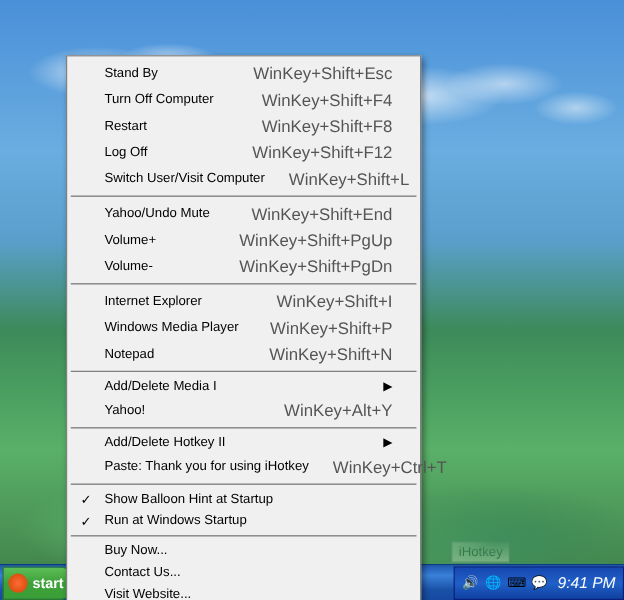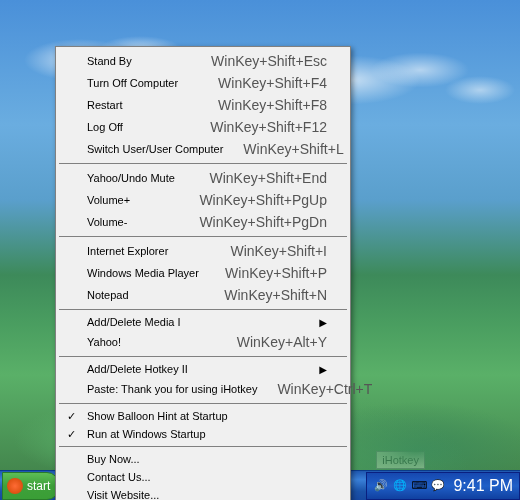--- a/index.html
+++ b/index.html
@@ -108,21 +108,21 @@
       border-top: 1px solid #0a3a8a;
     }
 
     .start-btn {
       height: 28px;
       padding: 0 8px 0 4px;
       background: linear-gradient(180deg, #5dbe56 0%, #3ea03a 50%, #3a9e36 100%);
       border: 1px solid #2a7a2a;
       border-radius: 0 12px 12px 0;
       color: #fff;
-      font-weight: normal;
+      font-weight: bold;
       font-size: 12px;
       cursor: pointer;
       display: flex;
       align-items: center;
       gap: 4px;
       margin-left: 2px;
     }
 
     .start-icon {
       width: 16px;
@@ -150,23 +150,24 @@
       height: 16px;
       display: flex;
       align-items: center;
       justify-content: center;
       font-size: 11px;
       cursor: pointer;
     }
 
     .tray-time {
       color: #fff;
-      font-size: 16px;
+      font-size: 13px;
       padding-left: 4px;
       white-space: nowrap;
+      font-style: italic;
     }
 
     .ihotkey-label {
       position: absolute;
       bottom: 31px;
       right: 95px;
       background: #ffffe1;
       border: 1px solid #808080;
       padding: 2px 5px;
       font-size: 11px;
@@ -189,21 +190,21 @@
       </div>
       <div class="menu-item">
         <span>Restart</span>
         <span class="shortcut">WinKey+Shift+F8</span>
       </div>
       <div class="menu-item">
         <span>Log Off</span>
         <span class="shortcut">WinKey+Shift+F12</span>
       </div>
       <div class="menu-item">
-        <span>Switch User/User Computer</span>
+        <span>Switch User/Visit Computer</span>
         <span class="shortcut">WinKey+Shift+L</span>
       </div>
       <div class="menu-separator"></div>
       <div class="menu-item">
         <span>Yahoo/Undo Mute</span>
         <span class="shortcut">WinKey+Shift+End</span>
       </div>
       <div class="menu-item">
         <span>Volume+</span>
         <span class="shortcut">WinKey+Shift+PgUp</span>

